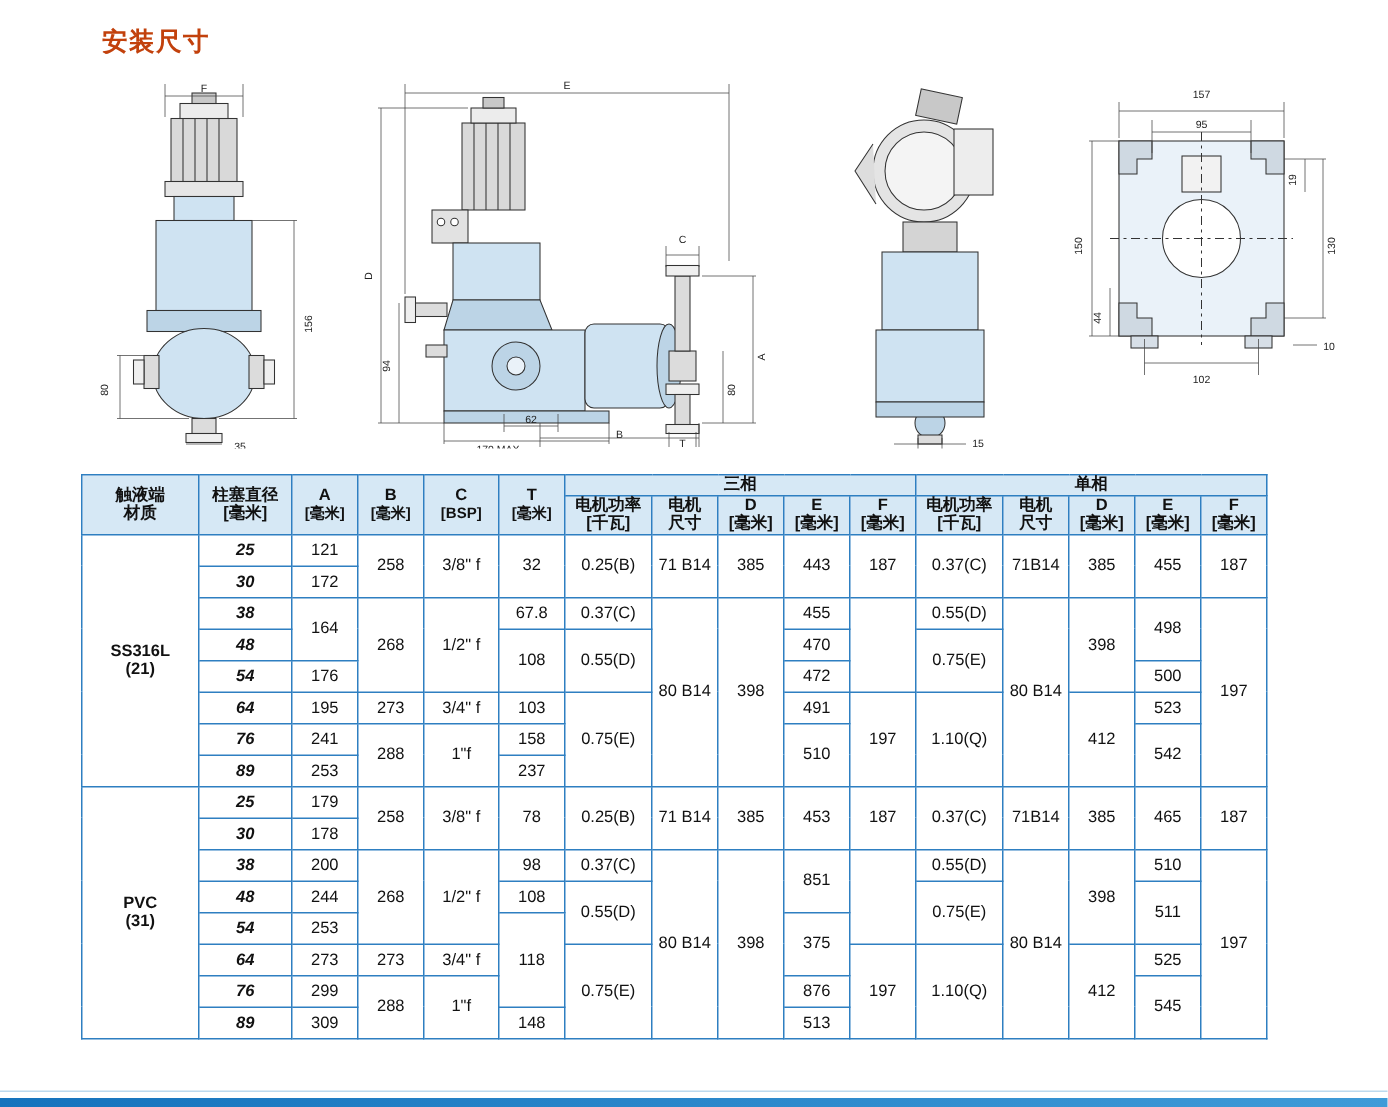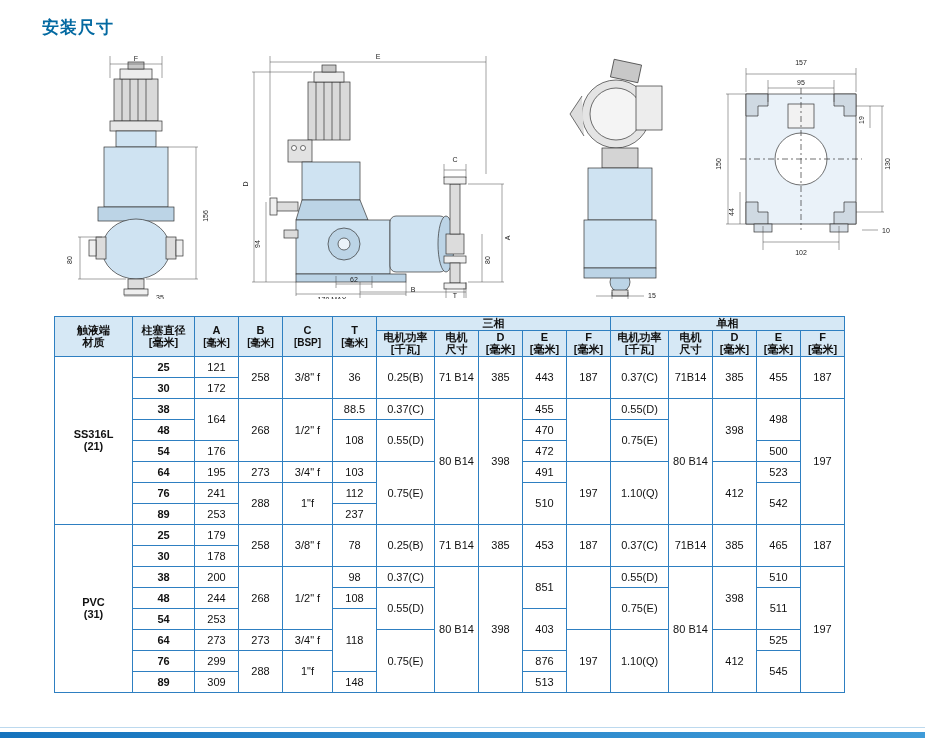--- a/index.html
+++ b/index.html
@@ -7,25 +7,25 @@
   body {
     width: 925px;
     height: 738px;
     background: #ffffff;
     font-family: "Liberation Sans", sans-serif;
     position: relative;
     overflow: hidden;
   }
   .page-title {
     position: absolute;
-    left: 42px;
+    left: 68px;
     top: 16px;
     font-size: 17px;
     font-weight: bold;
-    color: #0369a1;
+    color: #c2410c;
     letter-spacing: 1px;
   }
   
   .drawings {
     position: absolute;
     left: 0; top: 44px;
     width: 925px; height: 255px;
   }
   .dwg {
     position: absolute;
@@ -61,21 +61,21 @@
     padding: 2px 1px;
   }
   thead th.grp {
     font-size: 11px;
   }
   td.matcell {
     font-weight: bold;
     font-size: 13px;
     background: #ffffff;
   }
-  td.bold { font-weight: bold; }
+  td.bold { font-weight: bold; font-style: italic; }
   td.num { font-size: 11px; }
   .hdr2 { font-size: 10px; font-weight: bold; }
   .unit { display:block; font-weight: bold; font-size: 10px; }
   .bottom-bar {
     position: absolute;
     left: 0; bottom: 0;
     width: 925px; height: 6px;
     background: linear-gradient(to right,#1573bd, #3f9bd8);
   }
   .bottom-line {
@@ -422,42 +422,42 @@
     <tbody id="spec-body">
         <tr style="height: 21px;">
           <td class="matcell" rowspan="8">
             <div>SS316L</div>
             <div>(21)</div>
           </td>
           <td class="bold">25</td>
           <td class="num">121</td>
           <td class="num" rowspan="2">258</td>
           <td class="num" rowspan="2">3/8" f</td>
-          <td class="num" rowspan="2">36</td>
+          <td class="num" rowspan="2">32</td>
           <td class="num" rowspan="2">0.25(B)</td>
           <td class="num" rowspan="2">71 B14</td>
           <td class="num" rowspan="2">385</td>
           <td class="num" rowspan="2">443</td>
           <td class="num" rowspan="2">187</td>
           <td class="num" rowspan="2">0.37(C)</td>
           <td class="num" rowspan="2">71B14</td>
           <td class="num" rowspan="2">385</td>
           <td class="num" rowspan="2">455</td>
           <td class="num" rowspan="2">187</td>
         </tr>
         <tr style="height: 21px;">
           <td class="bold">30</td>
           <td class="num">172</td>
         </tr>
         <tr style="height: 21px;">
           <td class="bold">38</td>
           <td class="num" rowspan="2">164</td>
           <td class="num" rowspan="3">268</td>
           <td class="num" rowspan="3">1/2" f</td>
-          <td class="num" rowspan="1">88.5</td>
+          <td class="num" rowspan="1">67.8</td>
           <td class="num" rowspan="1">0.37(C)</td>
           <td class="num" rowspan="6">80 B14</td>
           <td class="num" rowspan="6">398</td>
           <td class="num" rowspan="1">455</td>
           <td class="num" rowspan="3"></td>
           <td class="num" rowspan="1">0.55(D)</td>
           <td class="num" rowspan="6">80 B14</td>
           <td class="num" rowspan="3">398</td>
           <td class="num" rowspan="2">498</td>
           <td class="num" rowspan="6">197</td>
@@ -486,21 +486,21 @@
           <td class="num" rowspan="3">197</td>
           <td class="num" rowspan="3">1.10(Q)</td>
           <td class="num" rowspan="3">412</td>
           <td class="num" rowspan="1">523</td>
         </tr>
         <tr style="height: 21px;">
           <td class="bold">76</td>
           <td class="num">241</td>
           <td class="num" rowspan="2">288</td>
           <td class="num" rowspan="2">1"f</td>
-          <td class="num" rowspan="1">112</td>
+          <td class="num" rowspan="1">158</td>
           <td class="num" rowspan="2">510</td>
           <td class="num" rowspan="2">542</td>
         </tr>
         <tr style="height: 21px;">
           <td class="bold">89</td>
           <td class="num">253</td>
           <td class="num" rowspan="1">237</td>
         </tr>
         <tr style="height: 21px;">
           <td class="matcell" rowspan="8">
@@ -549,21 +549,21 @@
           <td class="num">244</td>
           <td class="num" rowspan="1">108</td>
           <td class="num" rowspan="2">0.55(D)</td>
           <td class="num" rowspan="2">0.75(E)</td>
           <td class="num" rowspan="2">511</td>
         </tr>
         <tr style="height: 21px;">
           <td class="bold">54</td>
           <td class="num">253</td>
           <td class="num" rowspan="3">118</td>
-          <td class="num" rowspan="2">403</td>
+          <td class="num" rowspan="2">375</td>
         </tr>
         <tr style="height: 21px;">
           <td class="bold">64</td>
           <td class="num">273</td>
           <td class="num" rowspan="1">273</td>
           <td class="num" rowspan="1">3/4" f</td>
           <td class="num" rowspan="3">0.75(E)</td>
           <td class="num" rowspan="3">197</td>
           <td class="num" rowspan="3">1.10(Q)</td>
           <td class="num" rowspan="3">412</td>

